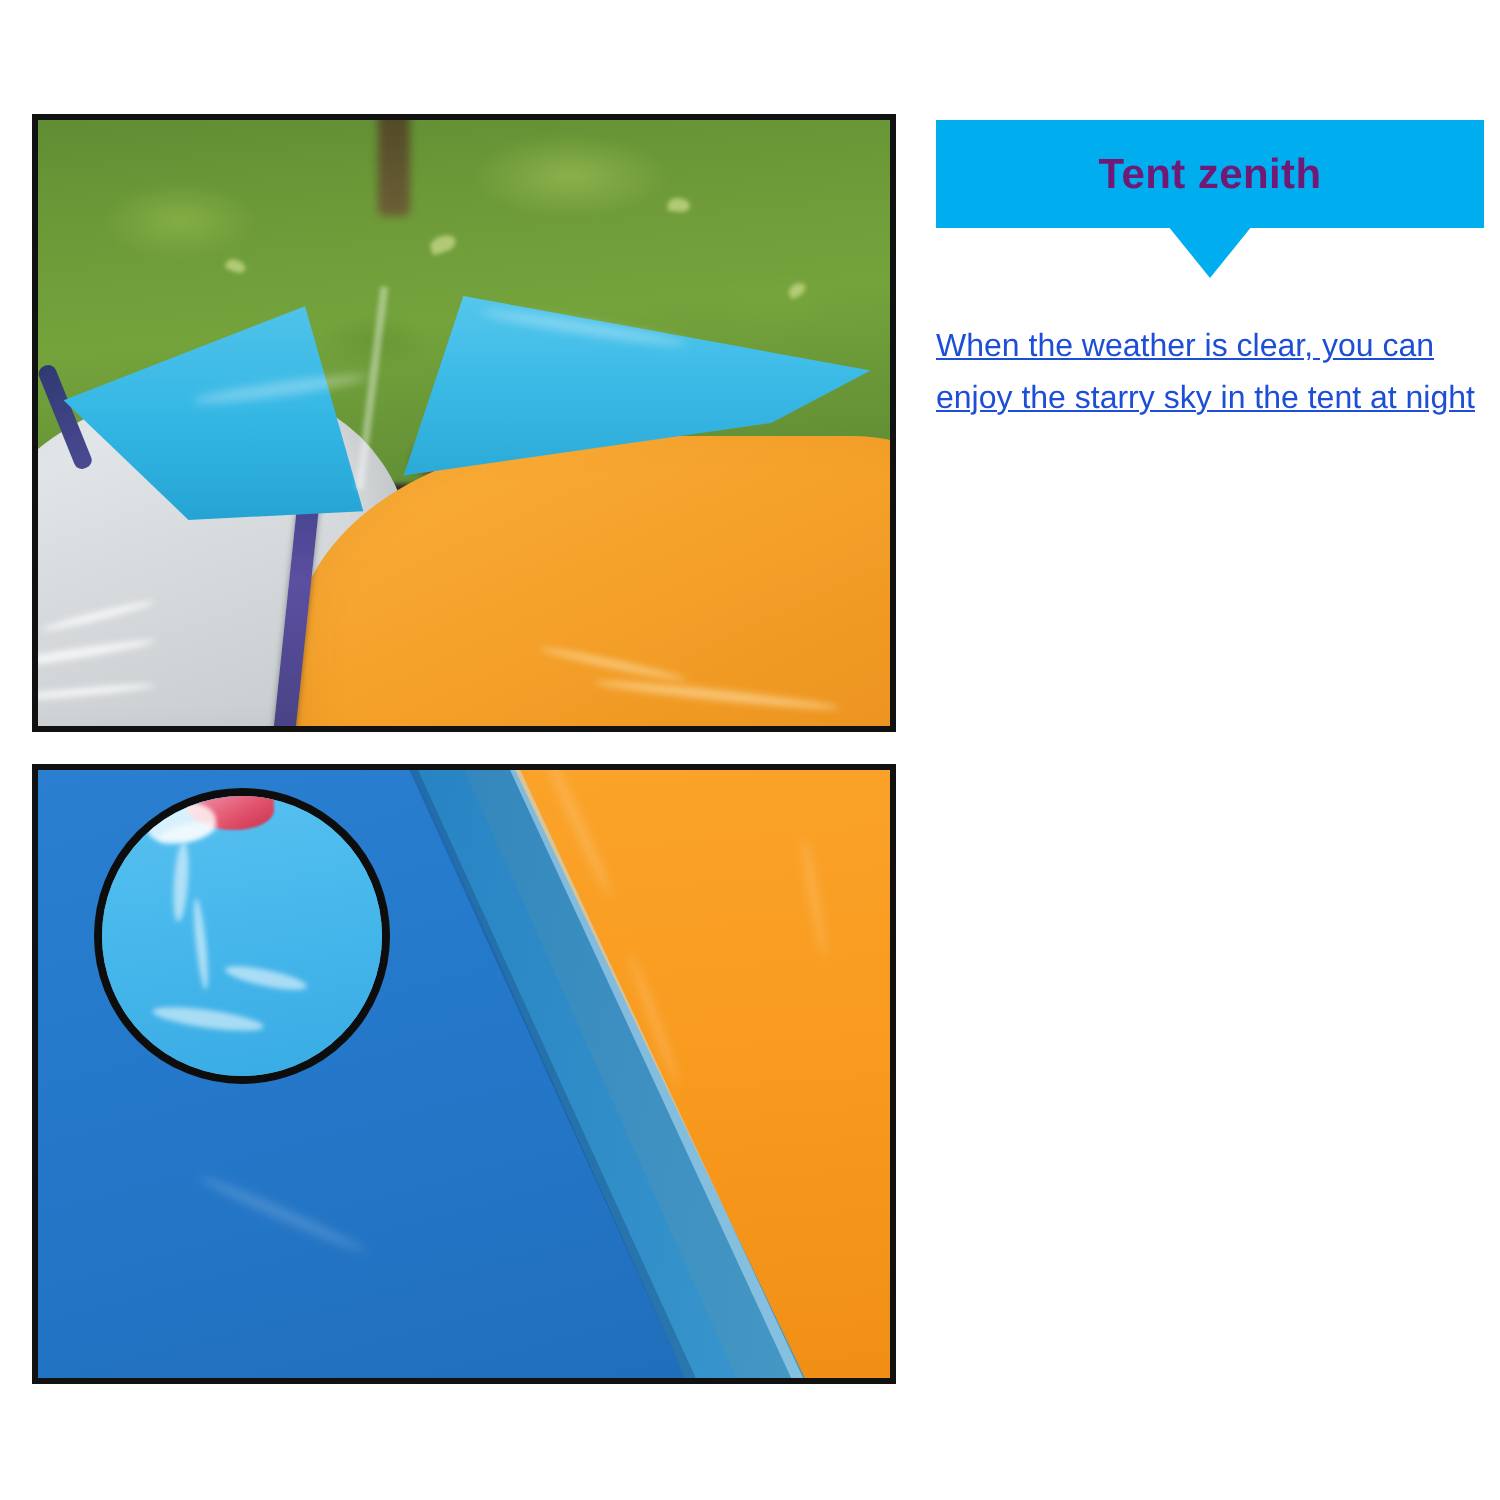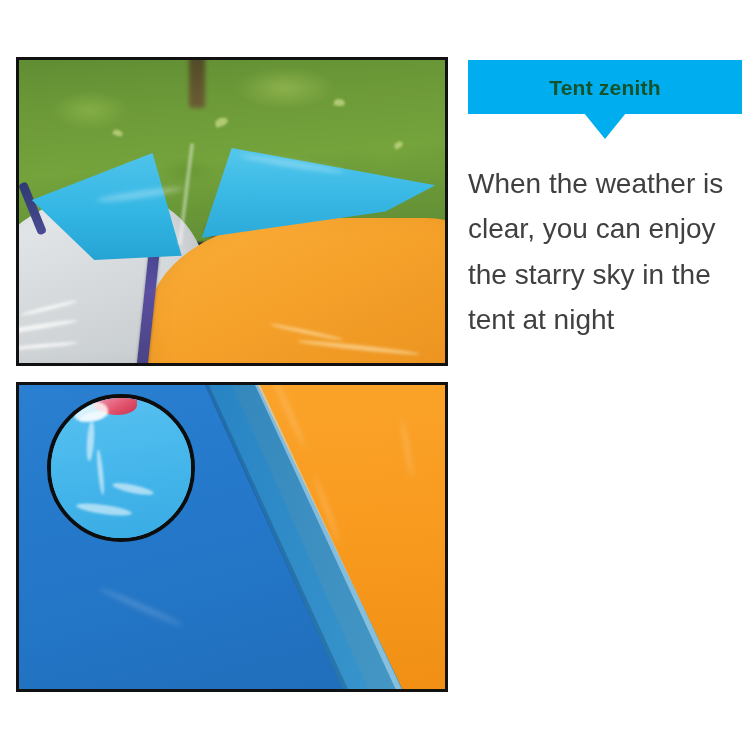--- a/index.html
+++ b/index.html
@@ -275,45 +275,46 @@
     top: 0;
     width: 282px;
     height: 100%;
   }
   .banner-wrap {
     position: relative;
     width: 274px;
   }
   .banner {
     background: #00AEEF;
-    color: #14532d;
+    color: #701a75;
     font-size: 21px;
     font-weight: bold;
     text-align: center;
     padding: 16px 6px 15px;
     letter-spacing: .2px;
     line-height: 1.1;
     box-sizing: border-box;
   }
   .banner-pointer {
     position: absolute;
     left: 50%;
     bottom: -25px;
     transform: translateX(-50%);
     width: 0; height: 0;
     border-left: 21px solid transparent;
     border-right: 21px solid transparent;
     border-top: 26px solid #00AEEF;
   }
   .desc {
     margin-top: 48px;
-    font-size: 28px;
+    font-size: 16px;
     line-height: 1.62;
-    color: #404040;
+    color: #1d4ed8;
     width: 276px;
+    text-decoration: underline;
   }
   #section-1 .text-col { padding-top: 3px; }
   #section-1 .desc { margin-top: 47px; }
   #section-2 .text-col { padding-top: 16px; }
   #section-2 .desc { margin-top: 50px; text-align: center; width: 272px; }
   #section-2 .banner { font-size: 21px; }
 </style>
 </head>
 <body>
 

